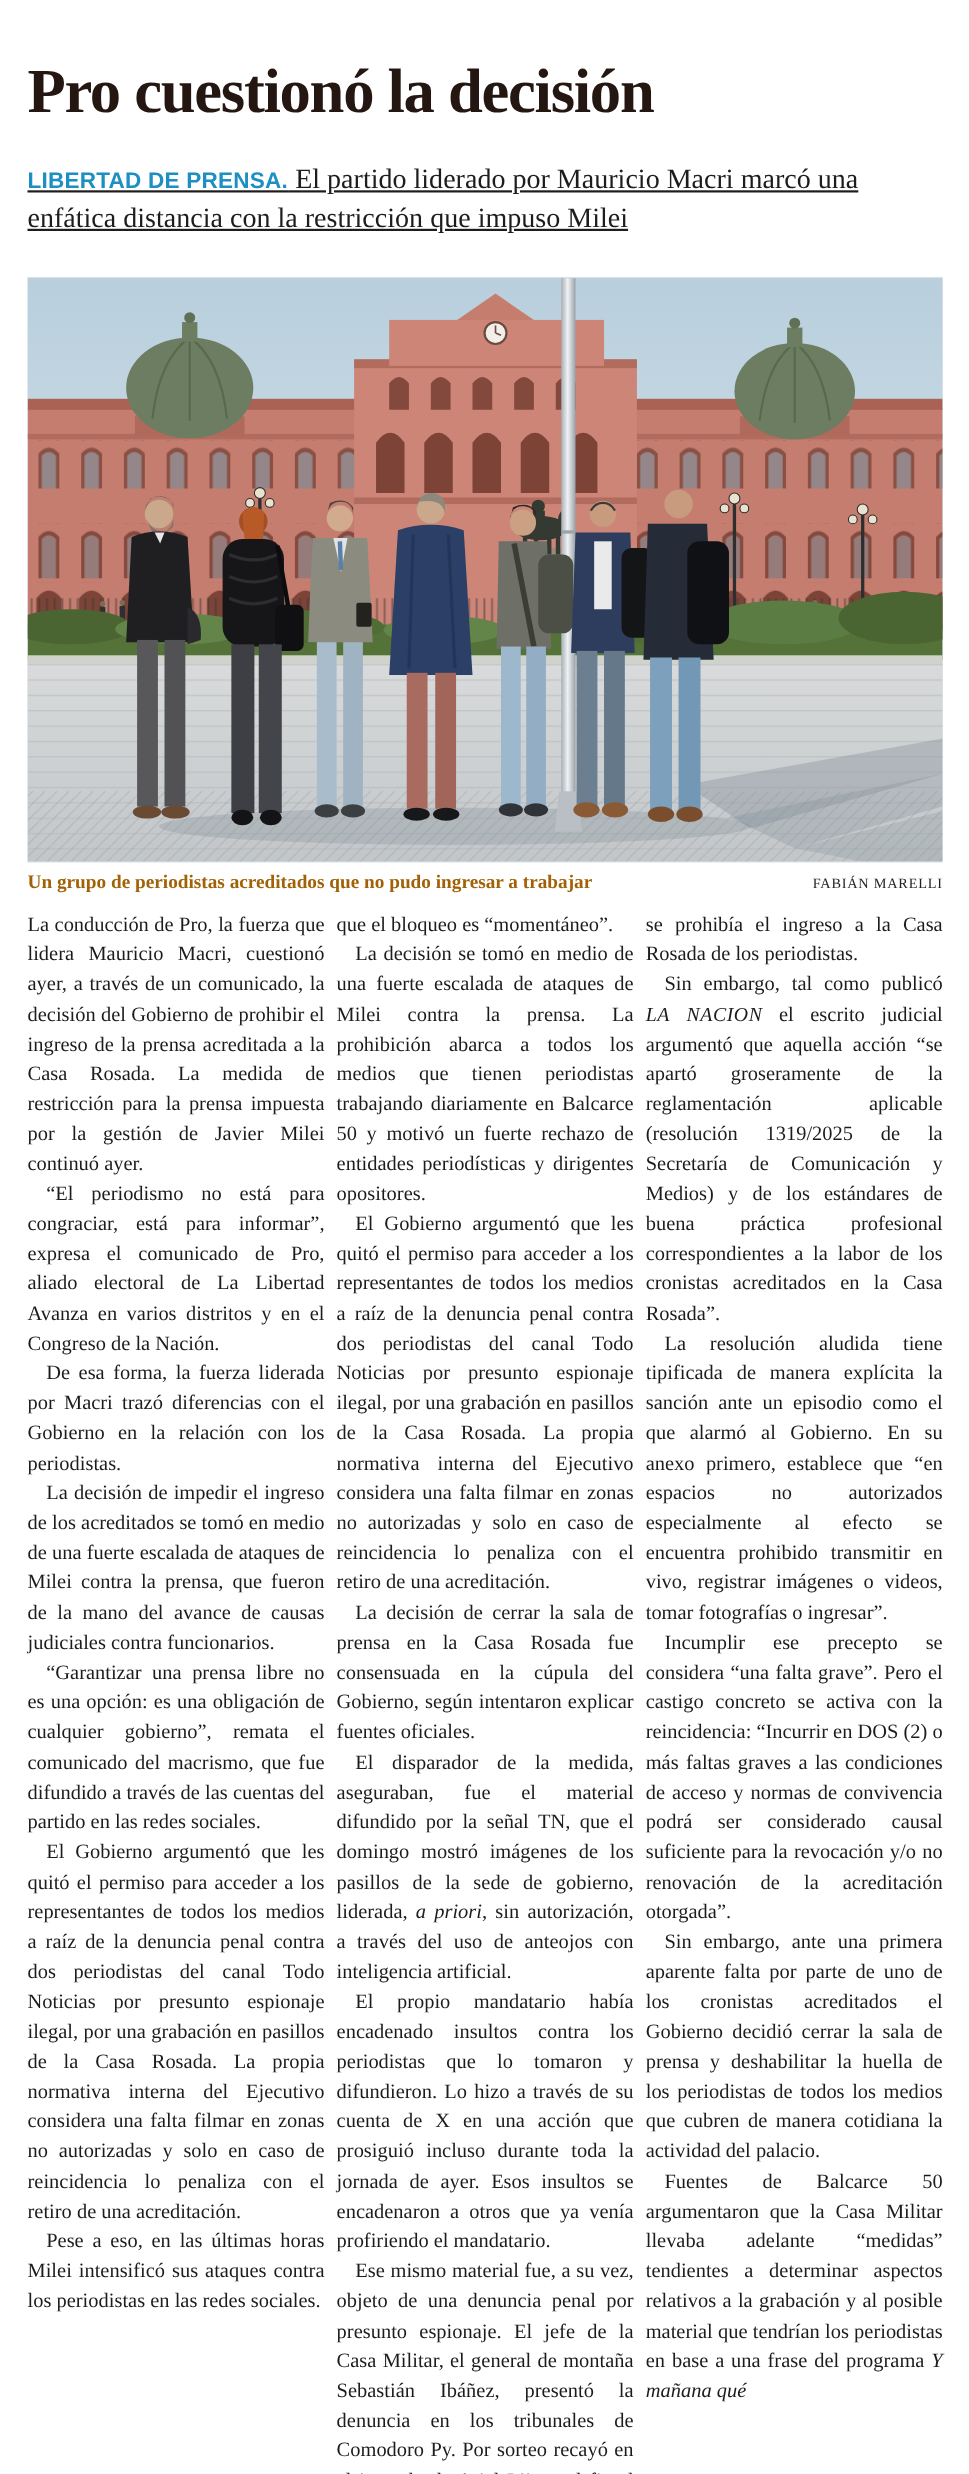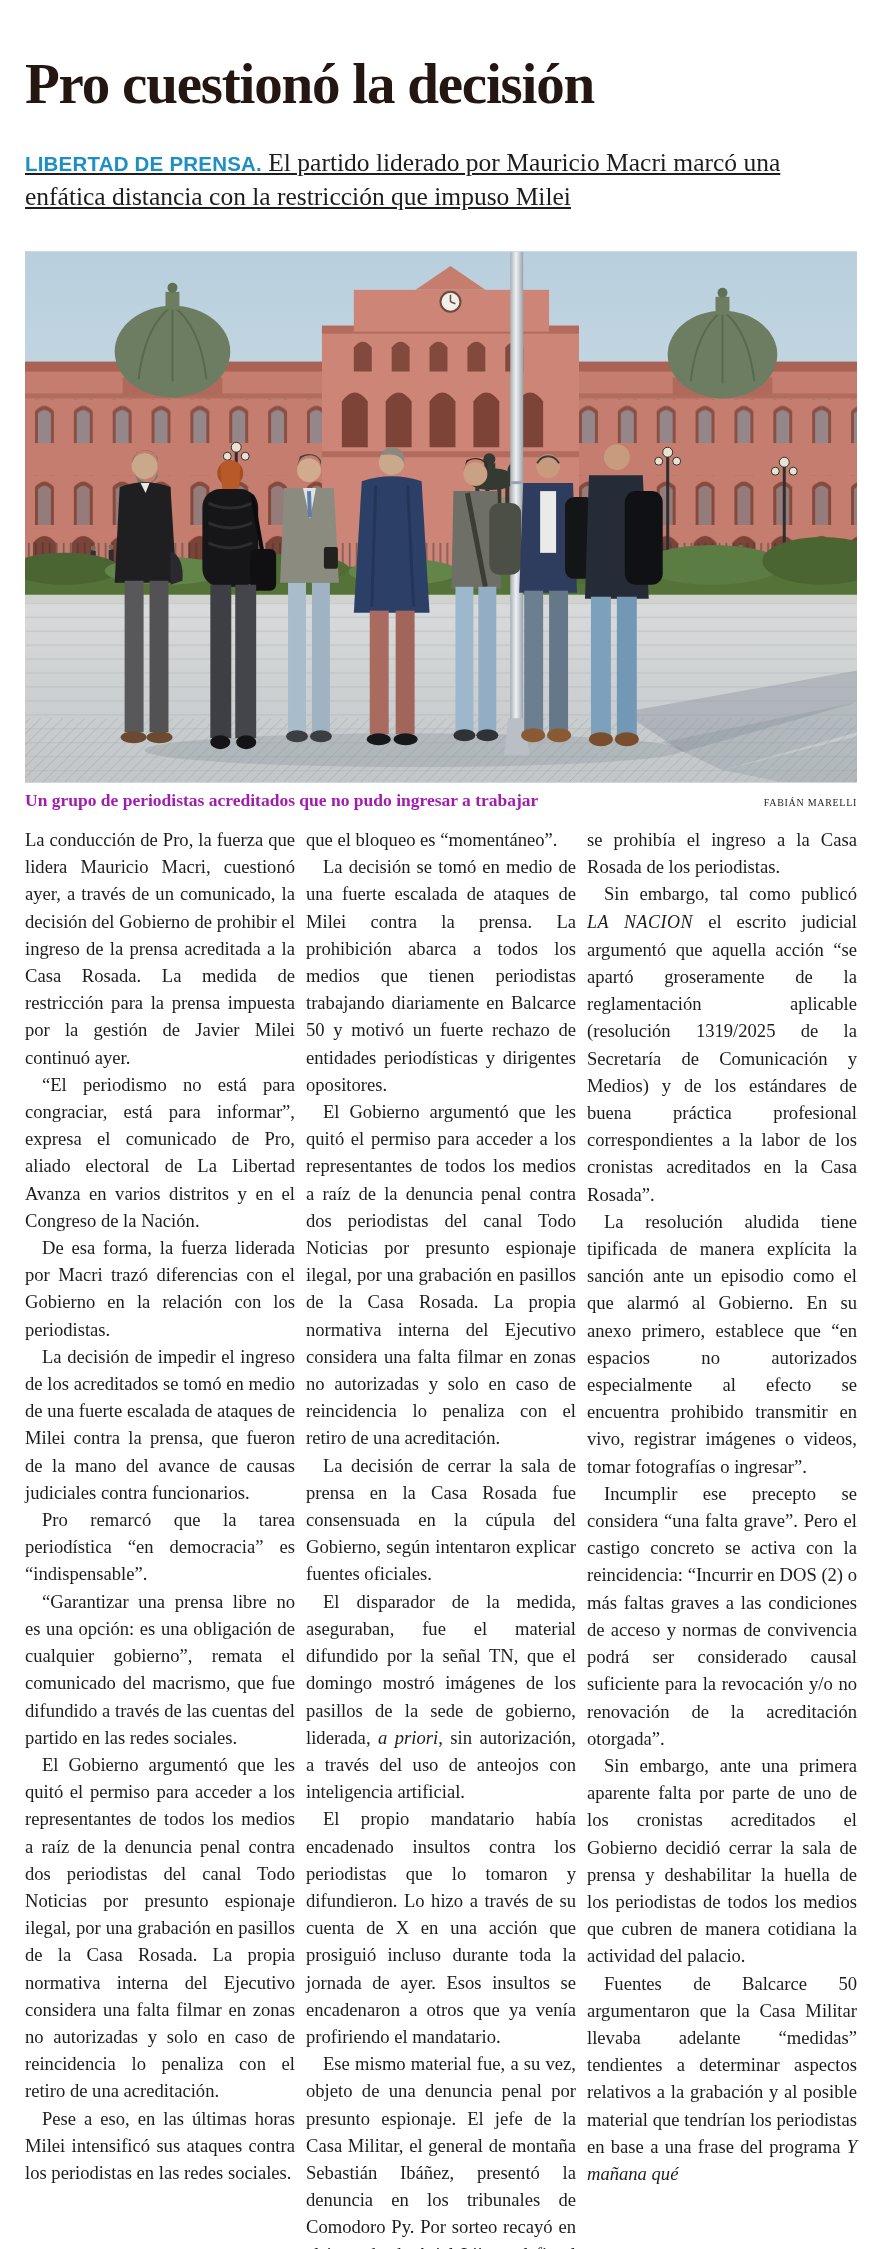--- a/index.html
+++ b/index.html
@@ -22,22 +22,22 @@
     font-family:"Liberation Sans", sans-serif; font-weight:700;
     font-size:20.5px; letter-spacing:0.2px;
   }
   
   .photo-wrap{ width:832px; height:532px; overflow:hidden; background:#cfd8de;}
   .photo-wrap svg{display:block;}
   .caption-row{
     display:flex; justify-content:space-between; align-items:baseline;
     width:832px; margin:7px 0 15px 0;
   }
-  .caption{ font-weight:700; font-size:17.5px; color:#a21caf; }
-  .credit{ font-size:10px; letter-spacing:0.7px; color:#222; }
+  .caption{ font-weight:700; font-size:17.5px; color:#a16207; }
+  .credit{ font-size:13px; letter-spacing:0.7px; color:#222; }
   
   .columns{ display:flex; justify-content:space-between; width:832px; }
   .bodycol{ width:270px; }
   .bodycol p{
     margin:0; font-size:18.6px; line-height:27.2px; text-align:justify;
     text-indent:17px; color:#1c1c1c;
   }
   .bodycol p.noindent{ text-indent:0; }
   .it{ font-style:italic; }
   .sc{ font-size:18px; letter-spacing:0.5px;font-style:italic; }
@@ -313,21 +313,20 @@
     <span class="caption">Un grupo de periodistas acreditados que no pudo ingresar a trabajar</span>
     <span class="credit">FABIÁN MARELLI</span>
   </div>
 
   <div class="columns">
     <div class="bodycol">
         <p class="noindent"><span>La conducción de Pro, la fuerza que lidera Mauricio Macri, cuestionó ayer, a través de un comunicado, la decisión del Gobierno de prohibir el ingreso de la prensa acreditada a la Casa Rosada. La medida de restricción para la prensa impuesta por la gestión de Javier Milei continuó ayer.</span></p>
         <p><span>“El periodismo no está para congraciar, está para informar”, expresa el comunicado de Pro, aliado electoral de La Libertad Avanza en varios distritos y en el Congreso de la Nación.</span></p>
         <p><span>De esa forma, la fuerza liderada por Macri trazó diferencias con el Gobierno en la relación con los periodistas.</span></p>
         <p><span>La decisión de impedir el ingreso de los acreditados se tomó en medio de una fuerte escalada de ataques de Milei contra la prensa, que fueron de la mano del avance de causas judiciales contra funcionarios.</span></p>
-        <p><span>Pro remarcó que la tarea periodística “en democracia” es “indispensable”.</span></p>
         <p><span>“Garantizar una prensa libre no es una opción: es una obligación de cualquier gobierno”, remata el comunicado del macrismo, que fue difundido a través de las cuentas del partido en las redes sociales.</span></p>
         <p><span>El Gobierno argumentó que les quitó el permiso para acceder a los representantes de todos los medios a raíz de la denuncia penal contra dos periodistas del canal Todo Noticias por presunto espionaje ilegal, por una grabación en pasillos de la Casa Rosada. La propia normativa interna del Ejecutivo considera una falta filmar en zonas no autorizadas y solo en caso de reincidencia lo penaliza con el retiro de una acreditación.</span></p>
         <p><span>Pese a eso, en las últimas horas Milei intensificó sus ataques contra los periodistas en las redes sociales.</span></p>
       </div>
     <div class="bodycol">
         <p class="noindent"><span>que el bloqueo es “momentáneo”.</span></p>
         <p><span>La decisión se tomó en medio de una fuerte escalada de ataques de Milei contra la prensa. La prohibición abarca a todos los medios que tienen periodistas trabajando diariamente en Balcarce 50 y motivó un fuerte rechazo de entidades periodísticas y dirigentes opositores.</span></p>
         <p><span>El Gobierno argumentó que les quitó el permiso para acceder a los representantes de todos los medios a raíz de la denuncia penal contra dos periodistas del canal Todo Noticias por presunto espionaje ilegal, por una grabación en pasillos de la Casa Rosada. La propia normativa interna del Ejecutivo considera una falta filmar en zonas no autorizadas y solo en caso de reincidencia lo penaliza con el retiro de una acreditación.</span></p>
         <p><span>La decisión de cerrar la sala de prensa en la Casa Rosada fue consensuada en la cúpula del Gobierno, según intentaron explicar fuentes oficiales.</span></p>
         <p><span>El disparador de la medida, aseguraban, fue el material difundido por la señal TN, que el domingo mostró imágenes de los pasillos de la sede de gobierno, liderada, </span><span class="it">a priori</span><span>, sin autorización, a través del uso de anteojos con inteligencia artificial.</span></p>

